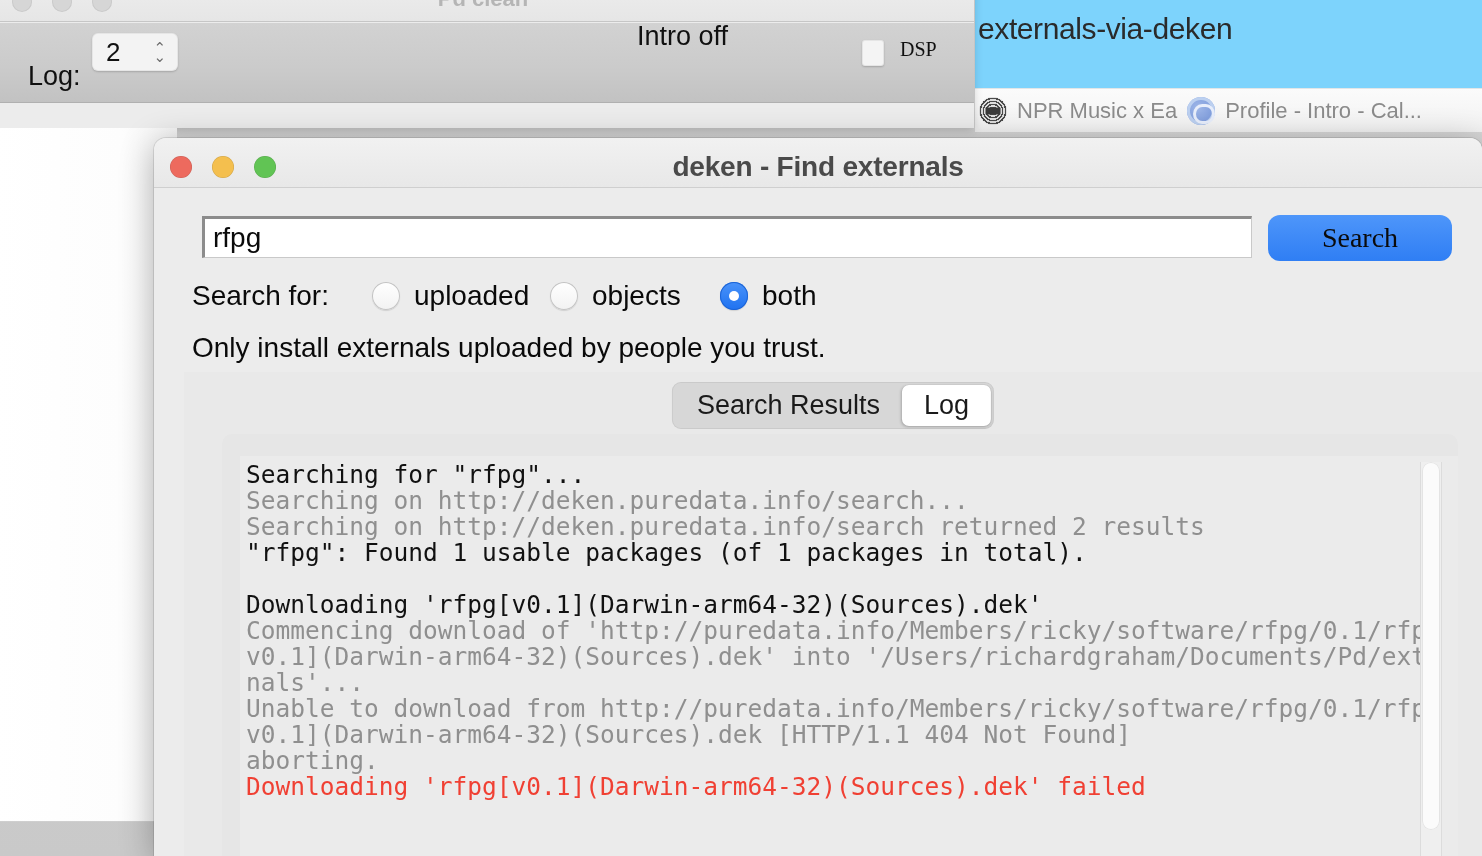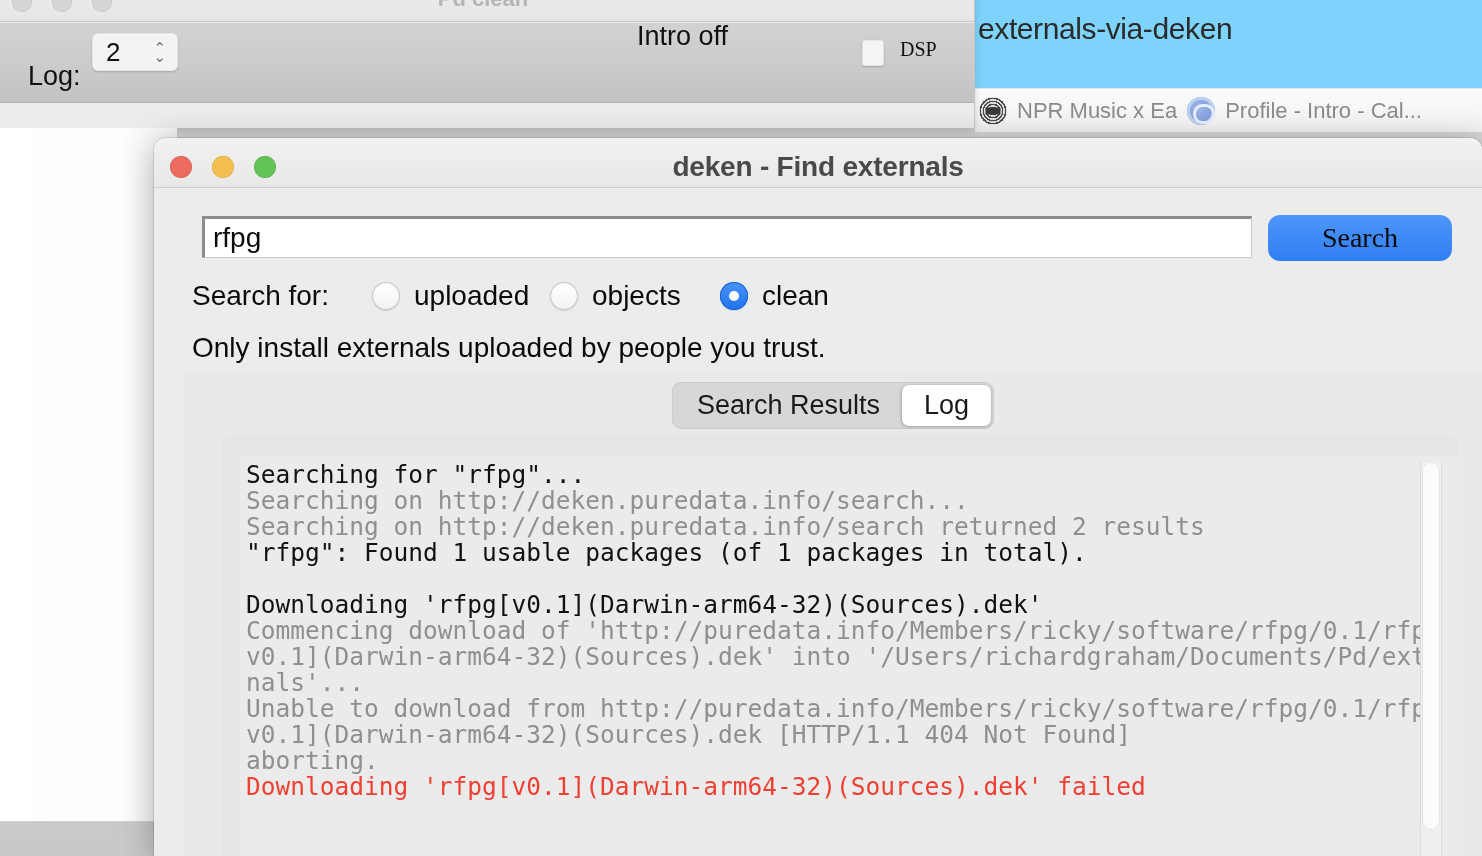--- a/index.html
+++ b/index.html
@@ -351,21 +351,21 @@
           <span>uploaded</span>
         </label>
 
         <label class="radio-opt" data-idx="1">
           <span class="radio-mark"></span>
           <span>objects</span>
         </label>
 
         <label class="radio-opt selected" data-idx="2">
           <span class="radio-mark"></span>
-          <span>clean</span>
+          <span>both</span>
         </label>
       </div>
 
       <div class="trust-note">Only install externals uploaded by people you trust.</div>
 
       <div class="notebook">
 
         <div class="tabstrip">
           <div class="tab">Search Results</div>
           <div class="tab active">Log</div>

